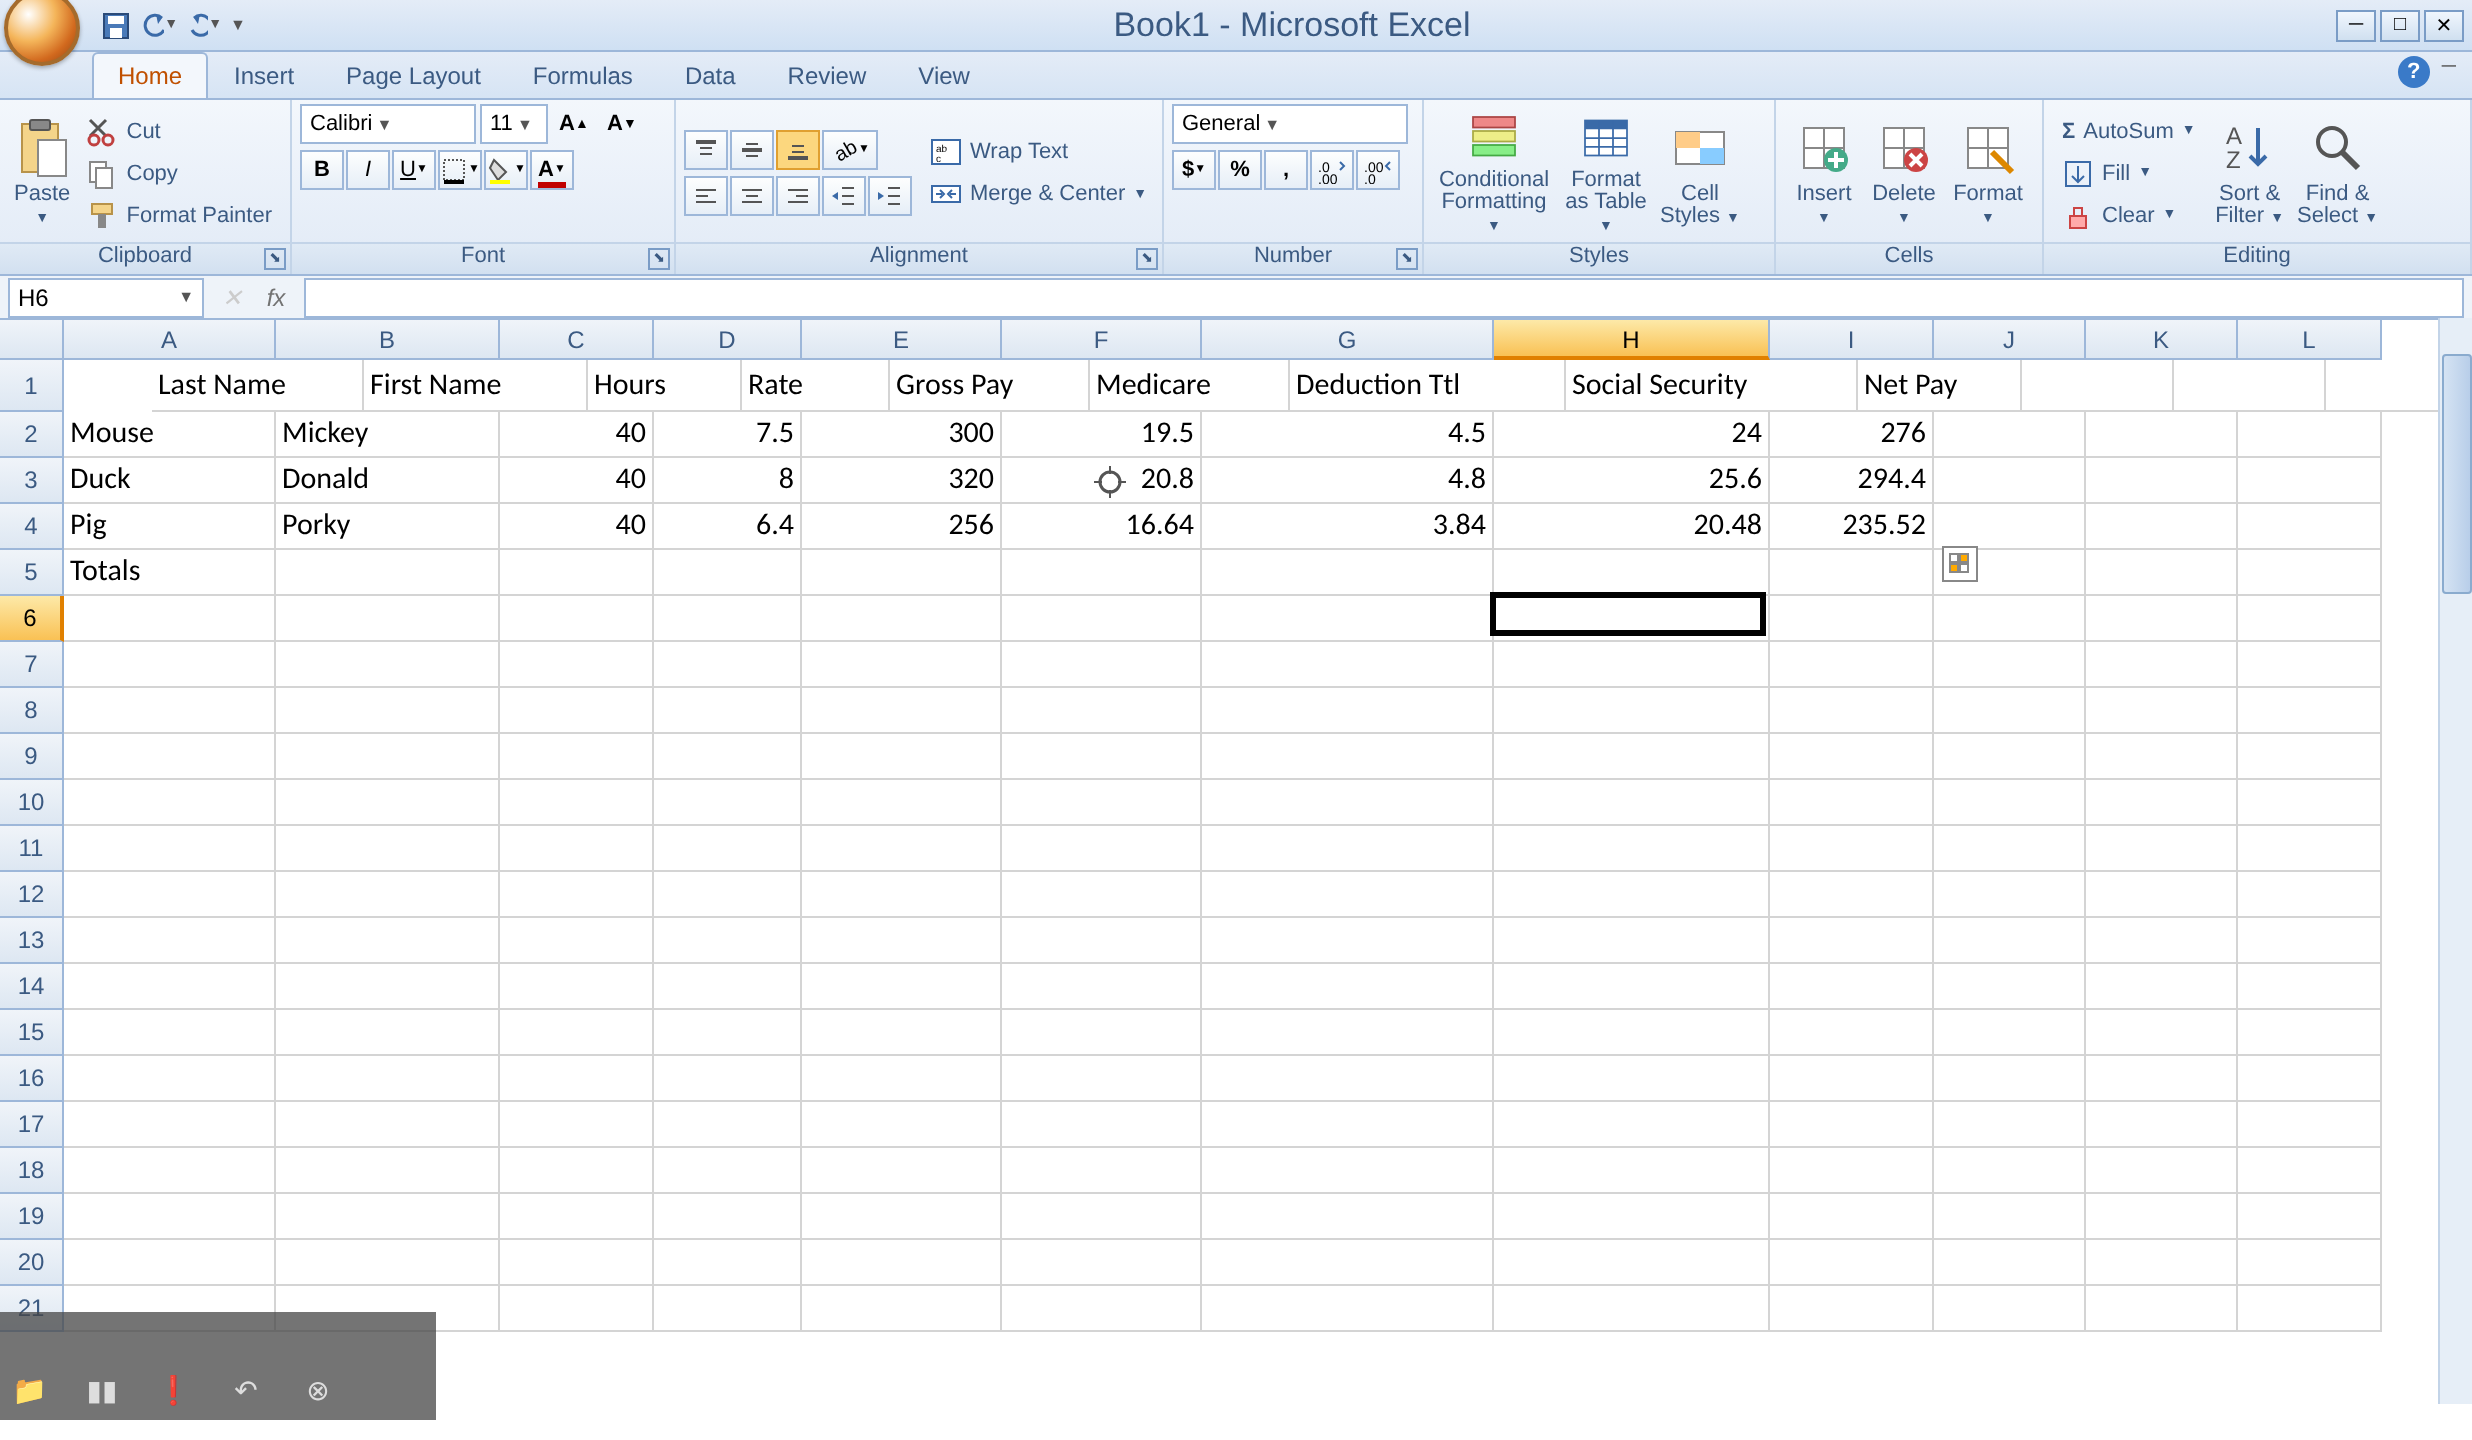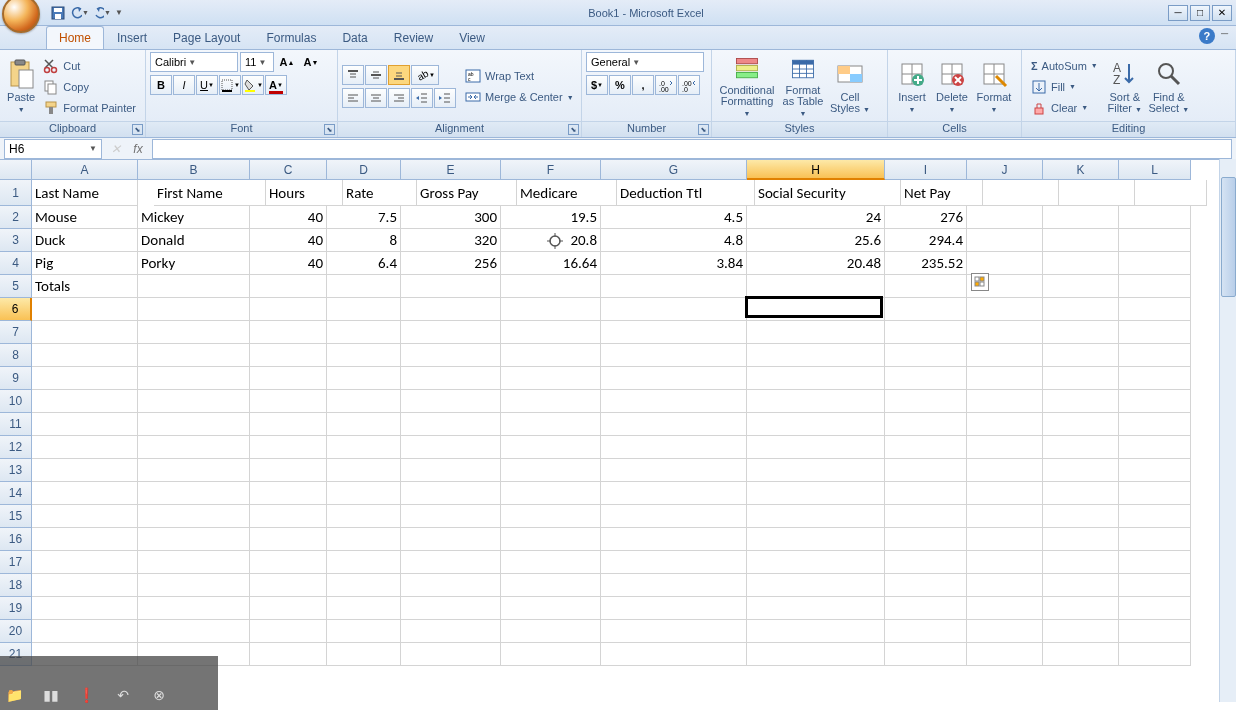--- a/index.html
+++ b/index.html
@@ -3,21 +3,21 @@
 <meta charset="utf-8">
 <style>
 * { box-sizing: border-box; margin: 0; padding: 0; font-family: 'Segoe UI', Tahoma, sans-serif; }
 body { background: #fff; overflow: hidden; font-size: 12px; user-select: none; }
 
 
 .titlebar { height: 26px; background: linear-gradient(#e4ecf7,#cfe0f3); display:flex; align-items:center; border-bottom:1px solid #9db7d9; }
 .office-btn { width:38px; height:38px; border-radius:50%; background:radial-gradient(circle at 30% 30%,#fff,#f4b55a 40%,#d2691e 70%,#8b4513); border:2px solid #a56b2c; margin:2px 4px 0 2px; box-shadow:0 1px 2px rgba(0,0,0,.3); position:relative; z-index:10; }
 .qat { display:flex; gap:2px; align-items:center; margin-left:4px; }
 .qat-btn { width:20px; height:18px; border:1px solid transparent; display:flex; align-items:center; justify-content:center; cursor:pointer; }
-.title-text { flex:1; text-align:center; color:#3b5a82; font-size:11px; }
+.title-text { flex:1; text-align:center; color:#3b5a82; font-size:17px; }
 .win-controls { display:flex; gap:2px; margin-right:4px; }
 .win-btn { width:20px; height:16px; border:1px solid #7a9cc6; background:linear-gradient(#f0f6fd,#d0e0f0); display:flex; align-items:center; justify-content:center; font-size:10px; cursor:pointer; }
 
 
 .tabstrip { height:24px; background:linear-gradient(#e4ecf7,#d6e4f4); display:flex; align-items:flex-end; padding-left:46px; border-bottom:1px solid #9db7d9; position:relative; }
 .tab { padding:4px 12px; font-size:12px; color:#3b5a82; cursor:pointer; border:1px solid transparent; border-bottom:none; }
 .tab.active { background:#f3f7fc; border-color:#9db7d9; border-top-left-radius:3px; border-top-right-radius:3px; color:#c05000; }
 .help-btn { position:absolute; right:8px; top:2px; display:flex; gap:6px; }
 .help-ico { width:16px; height:16px; border-radius:50%; background:#3a7ac8; color:#fff; text-align:center; font-size:11px; font-weight:bold; line-height:16px; }
 
@@ -57,21 +57,21 @@
 .corner { position:absolute; left:0; top:0; width:32px; height:20px; background:linear-gradient(#f0f4f9,#dde7f2); border-right:1px solid #9db7d9; border-bottom:1px solid #9db7d9; }
 .col-headers { position:absolute; left:32px; top:0; height:20px; display:flex; }
 .col-h { background:linear-gradient(#f0f4f9,#dde7f2); border-right:1px solid #9db7d9; border-bottom:1px solid #9db7d9; text-align:center; font-size:12px; line-height:20px; color:#3b5a82; cursor:pointer;}
 .col-h.sel { background:linear-gradient(#fde9a8,#f9c154); border-bottom:2px solid #e08000; color:#000; }
 .row-headers { position:absolute; left:0; top:20px; width:32px; }
 .row-h { height:23px; background:linear-gradient(#f0f4f9,#dde7f2); border-right:1px solid #9db7d9; border-bottom:1px solid #9db7d9; text-align:center; font-size:12px; line-height:23px; color:#3b5a82; cursor:pointer; }
 .row-h.first { height:26px; line-height:26px; }
 .row-h.sel { background:linear-gradient(#fde9a8,#f9c154); border-right:2px solid #e08000; color:#000; }
 .cells { position:absolute; left:32px; top:20px; }
 .cell-row { display:flex; height:23px; }
-.cell-row.first { height:26px; }
+.cell-row.first { height:26px;padding-left:44px; }
 .cell { border-right:1px solid #d4d4d4; border-bottom:1px solid #d4d4d4; padding:0 3px; font-size:15px; font-family:Calibri,sans-serif; overflow:hidden; white-space:nowrap; display:flex; align-items:center; cursor:cell; }
 .cell.header-cell { font-weight:normal; }
 .cell.num { justify-content:flex-end;text-align:right; }
 .selected-cell { position:absolute; border:3px solid #000; background:transparent; pointer-events:none; }
 .smart-tag { position:absolute; width:18px; height:18px; border:1px solid #888; background:#fff; display:flex; align-items:center; justify-content:center; font-size:10px; cursor:pointer; }
 .cursor-icon { position:absolute; width:16px; height:16px; pointer-events:none; }
 
 
 .rec-bar { position:absolute; bottom:0; left:0; width:218px; height:54px; background:rgba(70,70,70,0.75); display:flex; align-items:flex-end; padding:4px; gap:14px; }
 .rec-btn { width:22px; height:22px; display:flex; align-items:center; justify-content:center; color:#ddd; cursor:pointer; font-size:14px; }
@@ -513,21 +513,21 @@
       <div class="row-h">16</div>
       <div class="row-h">17</div>
       <div class="row-h">18</div>
       <div class="row-h">19</div>
       <div class="row-h">20</div>
       <div class="row-h">21</div>
     </div>
   <div class="cells" id="cells">
       <div class="cell-row first">
         <div class="cell header-cell" style="width: 106px;">Last Name</div>
-        <div class="cell header-cell" style="width: 112px; margin-left: 16px;">First Name</div>
+        <div class="cell header-cell" style="width: 112px;">First Name</div>
         <div class="cell header-cell" style="width: 77px;">Hours</div>
         <div class="cell header-cell" style="width: 74px;">Rate</div>
         <div class="cell header-cell" style="width: 100px;">Gross Pay</div>
         <div class="cell header-cell" style="width: 100px;">Medicare</div>
         <div class="cell header-cell" style="width: 138px;">Deduction Ttl</div>
         <div class="cell header-cell" style="width: 146px;">Social Security</div>
         <div class="cell header-cell" style="width: 82px;">Net Pay</div>
         <div class="cell header-cell" style="width: 76px;"></div>
         <div class="cell header-cell" style="width: 76px;"></div>
         <div class="cell header-cell" style="width: 72px;"></div>

